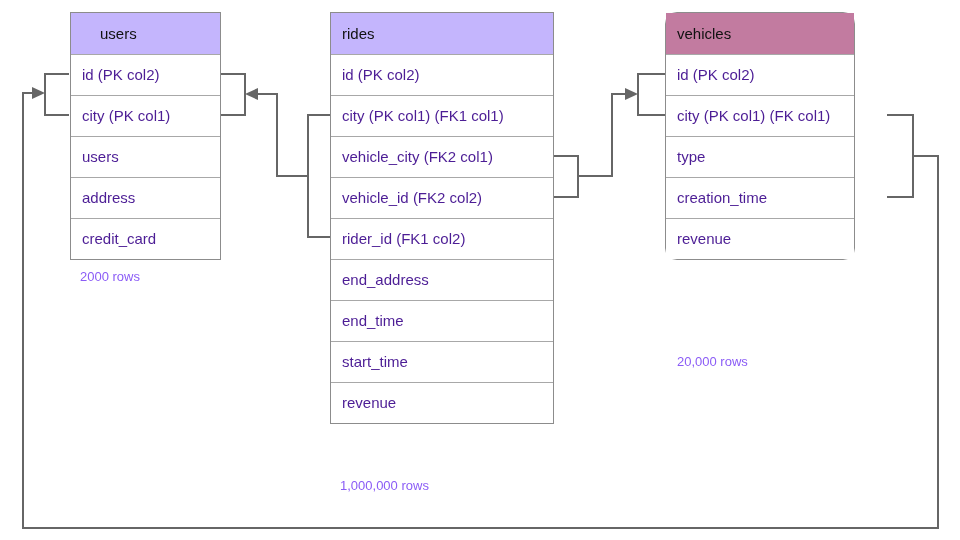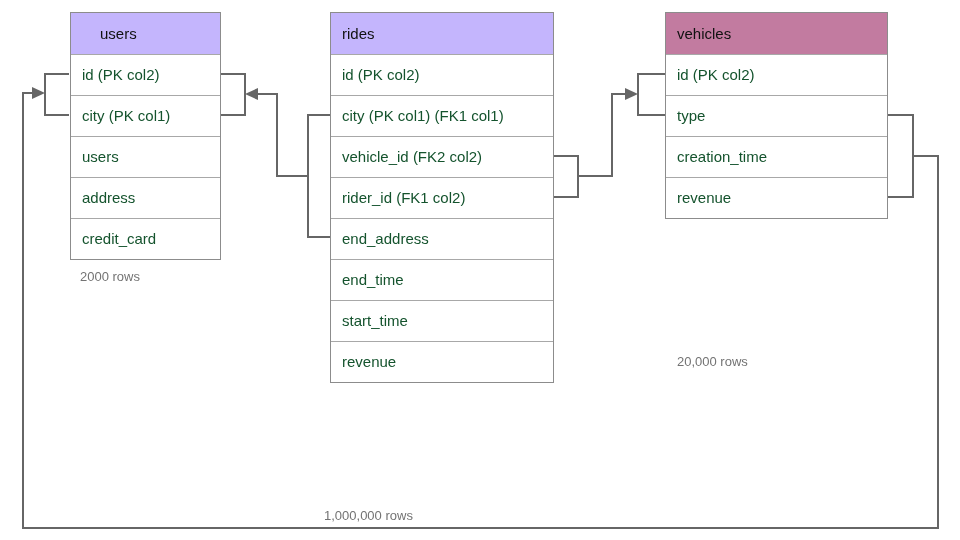--- a/index.html
+++ b/index.html
@@ -35,38 +35,38 @@
     padding-left: 11px;
     font-size: 15px;
     color: #111111;
     box-sizing: border-box;
   }
   .db-table .cell {
     height: 41px;
     line-height: 40px;
     padding-left: 11px;
     font-size: 15px;
-    color: #14532d;
+    color: #4c1d95;
     border-top: 1px solid #a8a8a8;
     box-sizing: border-box;
     background: #ffffff;
     white-space: nowrap;
   }
   .rowcount {
     position: absolute;
     font-size: 13px;
-    color: #737373;
+    color: #8b5cf6;
     white-space: nowrap;
   }
   
   #t-users    { left: 70px;  top: 12px; width: 151px; }
   #t-rides    { left: 330px; top: 12px; width: 224px; }
-  #t-vehicles { left: 665px; top: 12px; width: 223px; }
+  #t-vehicles { left: 665px; top: 12px; width: 190px; border-radius: 12px; }
   #rc-users    { left: 80px;  top: 269px; }
-  #rc-rides    { left: 324px; top: 478px; margin-top: 30px; }
+  #rc-rides    { left: 340px; top: 478px; }
   #rc-vehicles { left: 677px; top: 354px; }
 </style>
 </head>
 <body>
 
 <div class="canvas">
 
   <svg class="connectors" viewBox="0 0 960 540" xmlns="http://www.w3.org/2000/svg">
 
     <g stroke="#666666" stroke-width="2" fill="none">
@@ -98,31 +98,33 @@
     <div class="cell">users</div>
     <div class="cell">address</div>
     <div class="cell">credit_card</div>
   </div>
   <div class="rowcount" id="rc-users">2000 rows</div>
 
   <div class="db-table" id="t-rides">
     <div class="thead" style="background: #c4b5fd;">rides</div>
     <div class="cell">id (PK col2)</div>
     <div class="cell">city (PK col1) (FK1 col1)</div>
+    <div class="cell">vehicle_city (FK2 col1)</div>
     <div class="cell">vehicle_id (FK2 col2)</div>
     <div class="cell">rider_id (FK1 col2)</div>
     <div class="cell">end_address</div>
     <div class="cell">end_time</div>
     <div class="cell">start_time</div>
     <div class="cell">revenue</div>
   </div>
   <div class="rowcount" id="rc-rides">1,000,000 rows</div>
 
   <div class="db-table" id="t-vehicles">
     <div class="thead" style="background: rgb(194, 123, 160);">vehicles</div>
     <div class="cell">id (PK col2)</div>
+    <div class="cell">city (PK col1) (FK col1)</div>
     <div class="cell">type</div>
     <div class="cell">creation_time</div>
     <div class="cell">revenue</div>
   </div>
   <div class="rowcount" id="rc-vehicles">20,000 rows</div>
 
 </div>
 
 </body></html>

